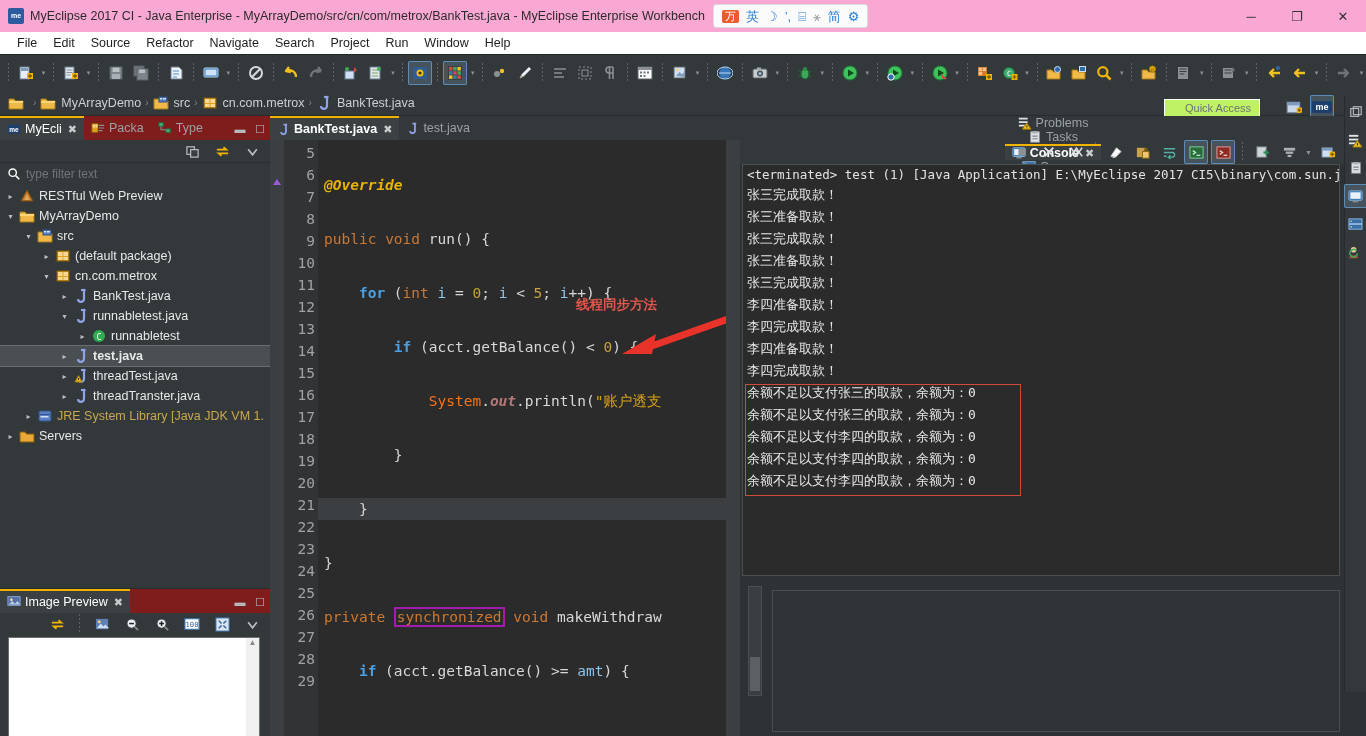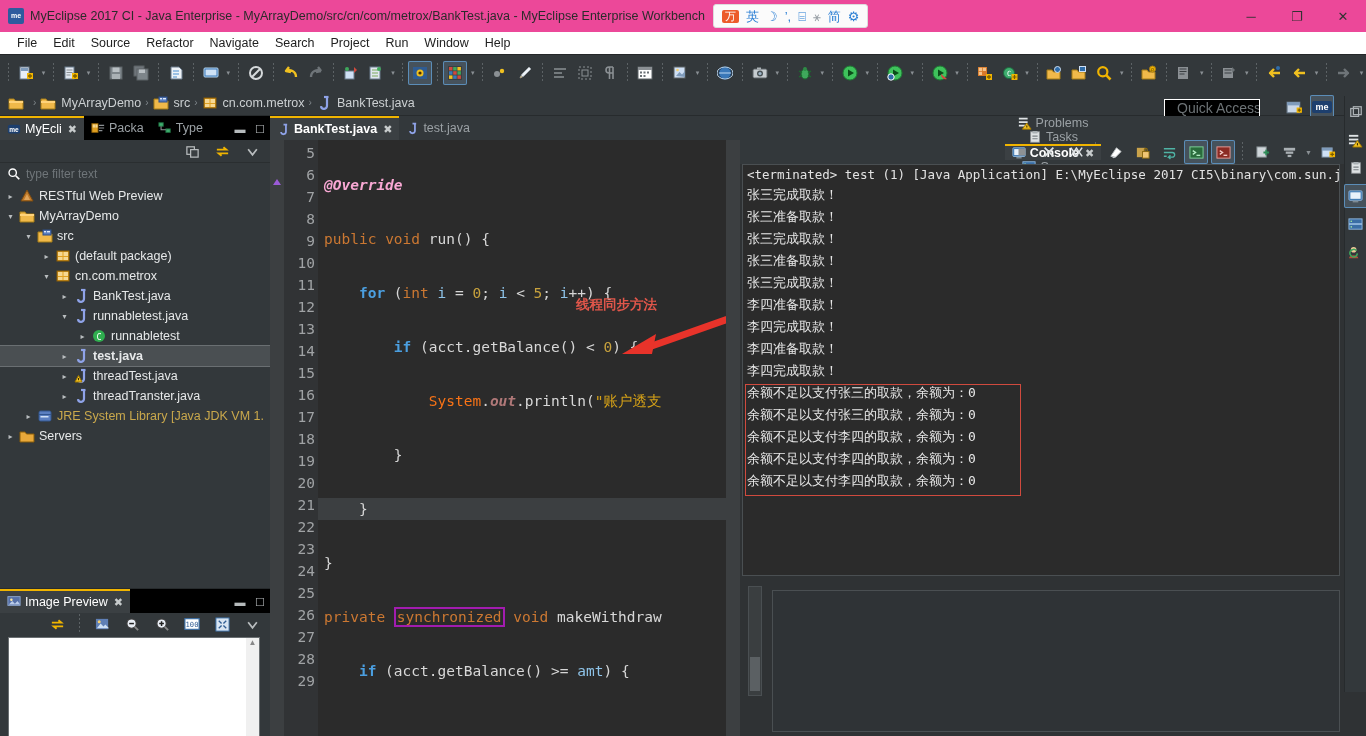--- a/index.html
+++ b/index.html
@@ -6,21 +6,21 @@
   html, body {
     margin: 0; padding: 0;
     width: 1366px; height: 736px;
     overflow: hidden;
     background: #2f3234;
     font-family: "Liberation Sans", sans-serif;
     -webkit-font-smoothing: none;
   }
   
   #titlebar {
-    height: 32px; background: #ec4899; color: #2b2b2b;
+    height: 32px; background: #f9a8d4; color: #2b2b2b;
     display: flex; align-items: center; position: relative;
     font-size: 12.5px;
   }
   #app-icon {
     width: 16px; height: 16px; margin: 0 6px 0 8px; flex: 0 0 16px;
     background: #2d5b9e; border-radius: 2px; color:#fff;
     font-size: 7px; line-height: 16px; text-align: center; font-weight: bold;
   }
   #title-text { white-space: nowrap; }
   #ime-bar {
@@ -52,40 +52,40 @@
         border-radius: 2px; position: relative; }
   .tbsep { width: 1px; height: 20px; margin: 0 4px;
            background: repeating-linear-gradient(to bottom,#5c6265 0 2px,transparent 2px 4px); }
   .tbarrow { width: 9px; height:24px; display:flex;align-items:center;justify-content:center;
              color:#8a9094; font-size: 7px; }
   .tb.sel { background:#46525c; box-shadow: inset 0 0 0 1px #5b8db8; }
   
   .ico { width:16px; height:16px; display:block; border-radius:2px; position:relative;}
   #quick-access {
     position: absolute; right: 106px; top: 44px;
-    width: 96px; height: 18px; border: 1px solid #ffffff; background:#000000;
-    color:#6d7376; font-size: 14px; line-height: 16px; padding-left: 12px;
+    width: 96px; height: 18px; border: 1px solid #ffffff; background:#bef264;
+    color:#6d7376; font-size: 11px; line-height: 16px; padding-left: 20px;
     overflow:hidden; white-space:nowrap;
   }
   #tb-right { position:absolute; right: 4px; top: 40px; display:flex; gap:4px; align-items:center;}
   
   #breadcrumb {
     height: 26px; background: #33383b; display:flex; align-items:center;
     padding-left: 8px; gap: 4px; font-size: 12.5px; color: #ccd0d2;
     border-bottom: 1px solid #272b2d;
   }
   #breadcrumb .sep { color: #7f868a; font-size: 10px; }
   #breadcrumb .crumb { display:flex; align-items:center; gap:5px; white-space:nowrap; }
   
   #main { display: flex; height: 640px; background:#2f3234; }
   #leftcol { width: 270px; flex: 0 0 270px; display:flex; flex-direction:column;
              background:#2f3234; }
   #centercol { flex: 1 1 auto; display:flex; flex-direction:column; min-width:0; }
   
-  .viewtabs { height: 24px; display:flex; align-items:flex-end; background:#000000;
+  .viewtabs { height: 24px; display:flex; align-items:flex-end; background:#7f1d1d;
               position: relative; }
   .vtab { display:flex; align-items:center; gap:4px; height:24px; padding: 0 7px;
           font-size:12.5px; color:#9ba1a5; white-space:nowrap; }
   .vtab.active { color:#ffffff; background:#3b4043; border-top:2px solid #f0b400;}
   .vtab .x { font-size:11px; color:#c8cccd; margin-left:2px; }
   .viewtab-ctrl { position:absolute; right:2px; bottom:3px; display:flex; gap:4px; }
   .ctrlbtn { width:16px;height:16px;display:flex;align-items:center;justify-content:center;
              color:#b6babc; font-size:11px;}
   
   .viewtoolbar { height:22px; background:#33383b; display:flex; align-items:center;
@@ -117,21 +117,21 @@
              font-family:"DejaVu Sans Mono", monospace; font-size:14.5px;
              text-align:right; padding-right:3px; padding-top:2px; }
   #linenos .ln { height:22px; line-height:22px; position:relative;}
   #code { flex:1 1 auto; background:#2b2b2b; padding-top:2px; overflow:hidden;
           font-family:"DejaVu Sans Mono", monospace; font-size:14.5px;
           white-space:pre; position:relative;}
   #code .cl { height:22px; line-height:22px; padding-left:6px; }
   #code .cl.hl { background:#3c3f41; }
   .kw { color:#cc7832; }
   .kw2 { color:#4b9fe0; font-weight:bold;}
-  .ann { color:#f9a8d4; font-style:italic; font-weight:bold;}
+  .ann { color:#eab308; font-style:italic; font-weight:bold;}
   .num { color:#c8a23d; }
   .str { color:#d4a017; }
   .cls { color:#f97316; }
   .mth { color:#d8d8d8; }
   .fld { color:#b07878; font-style:italic; font-weight:bold;}
   .var { color:#8ec3e8; }
   .plain { color:#d6d6d6; }
   .sel-box { border:2px solid #a21caf; padding:0 1px; }
   
   #anno-text { position:absolute; color:#e0564a; font-size:13.5px; font-weight:bold; }

